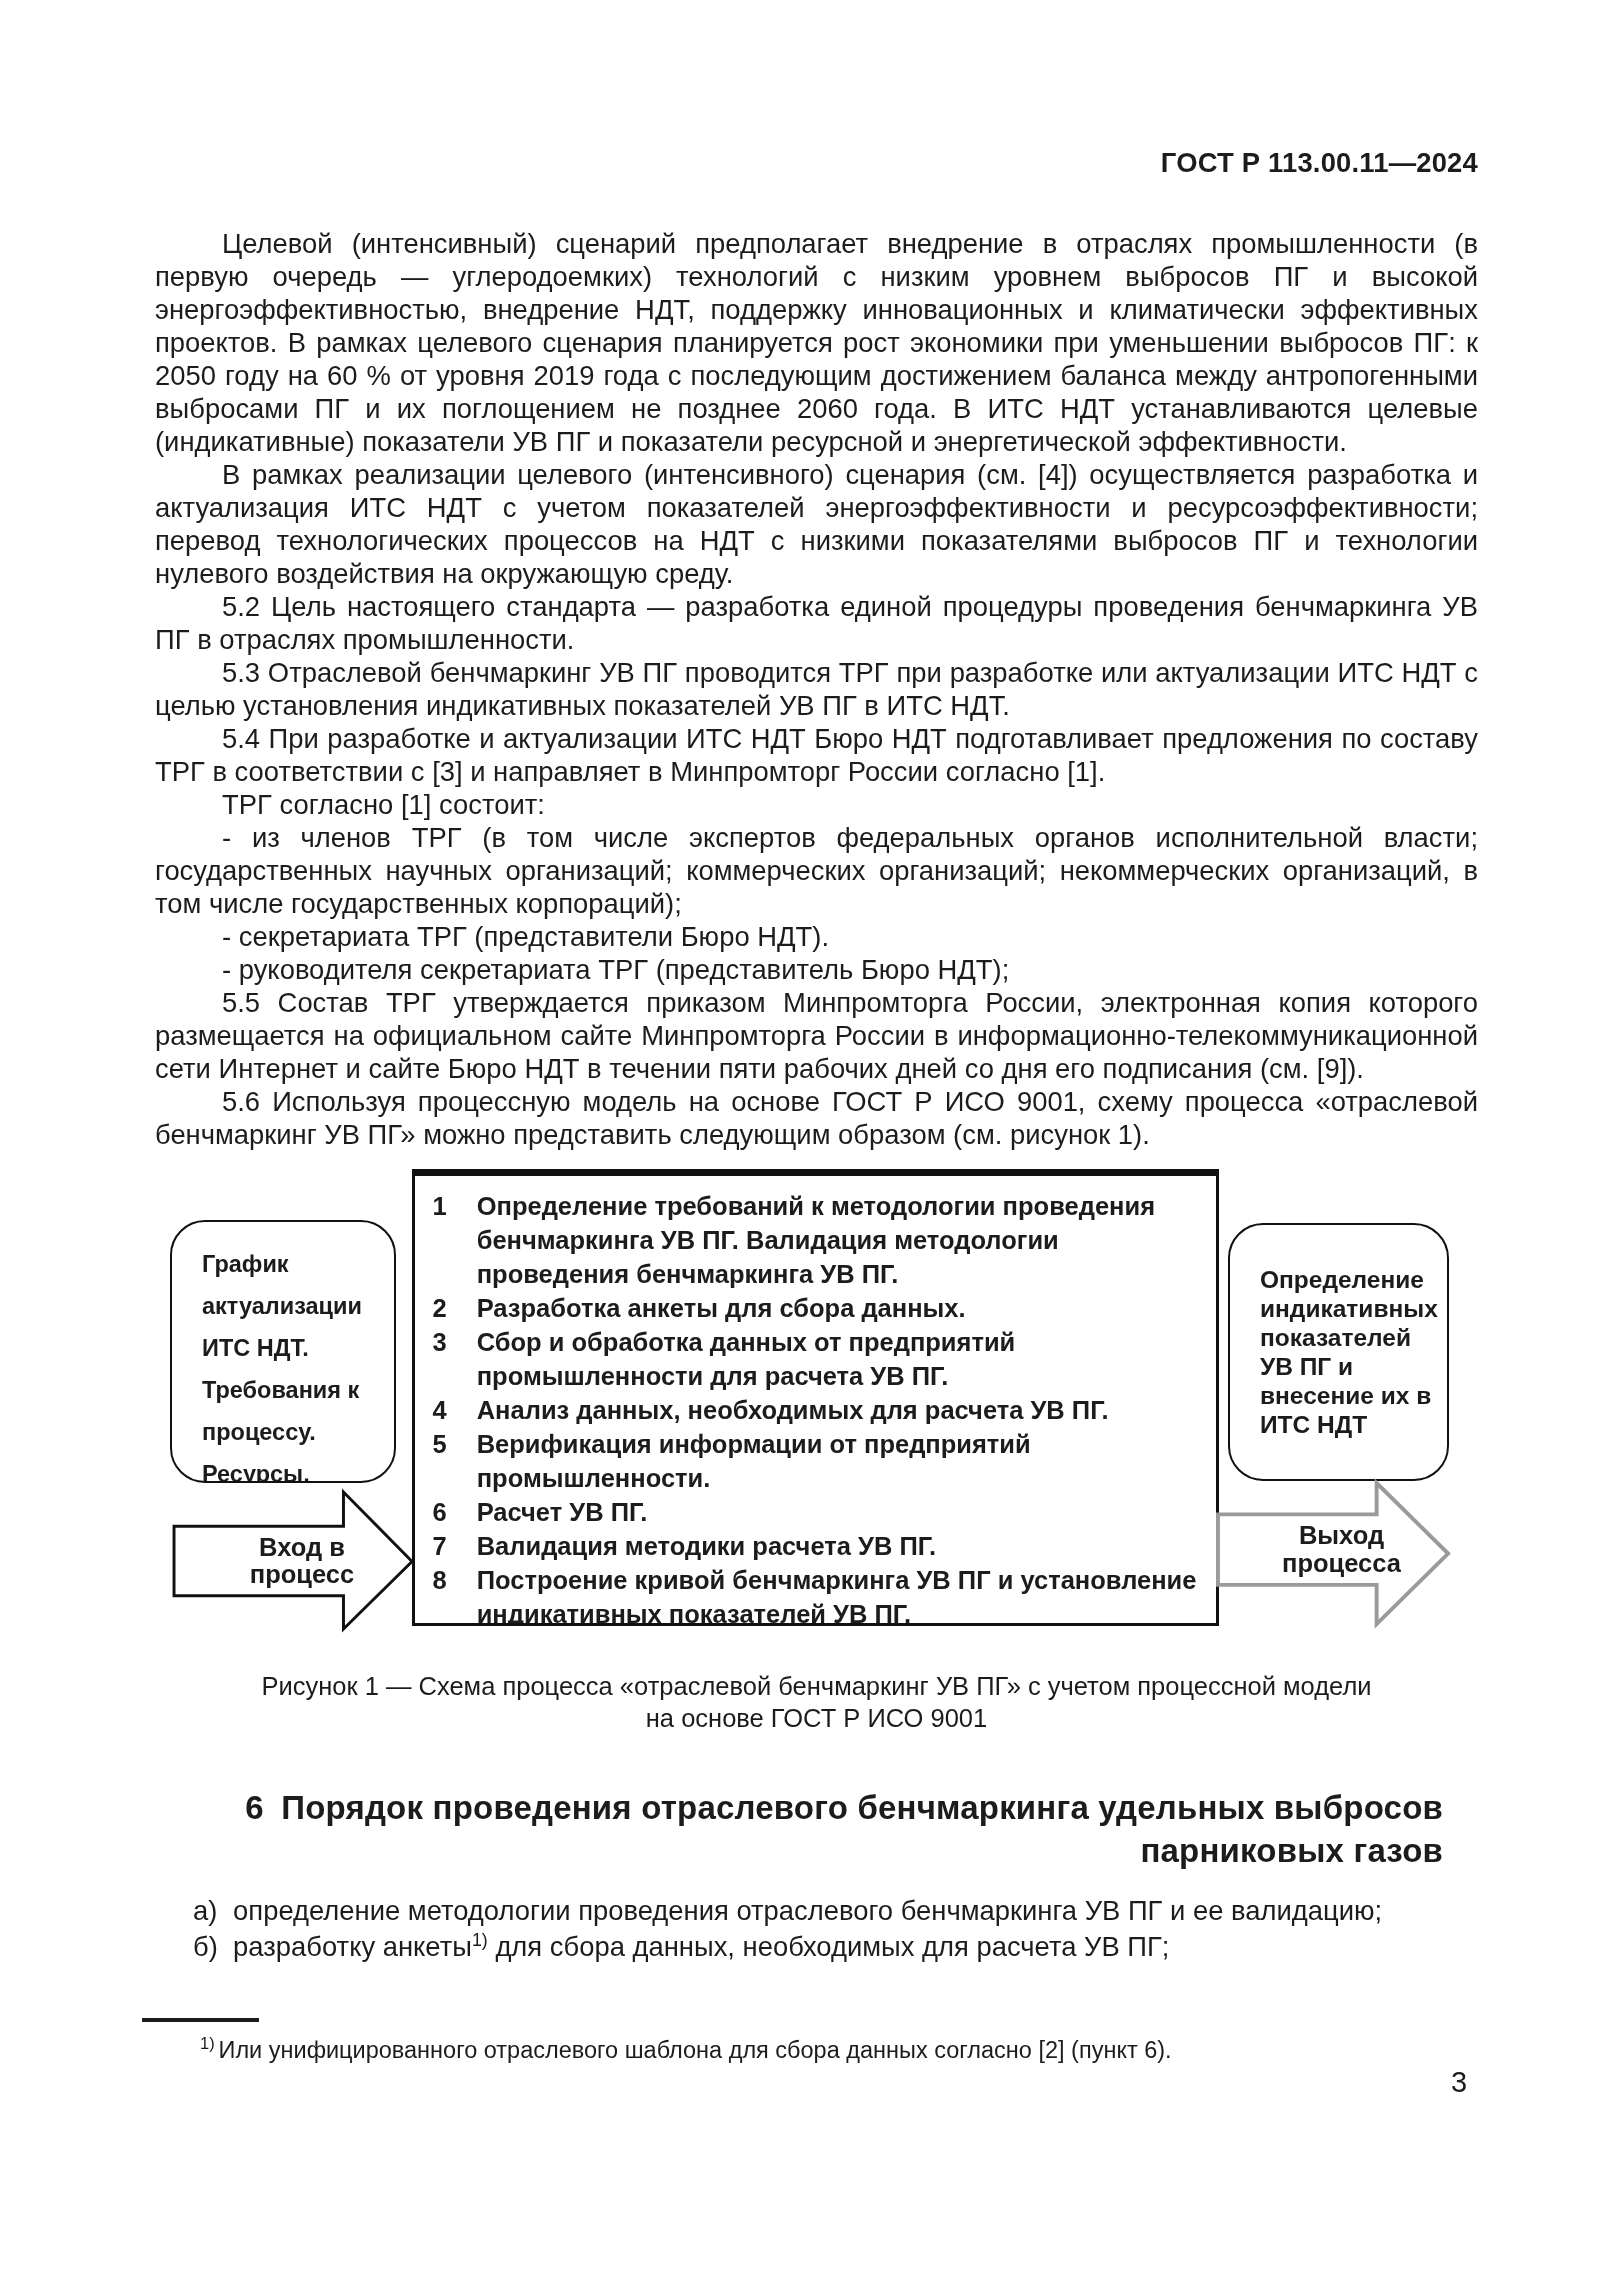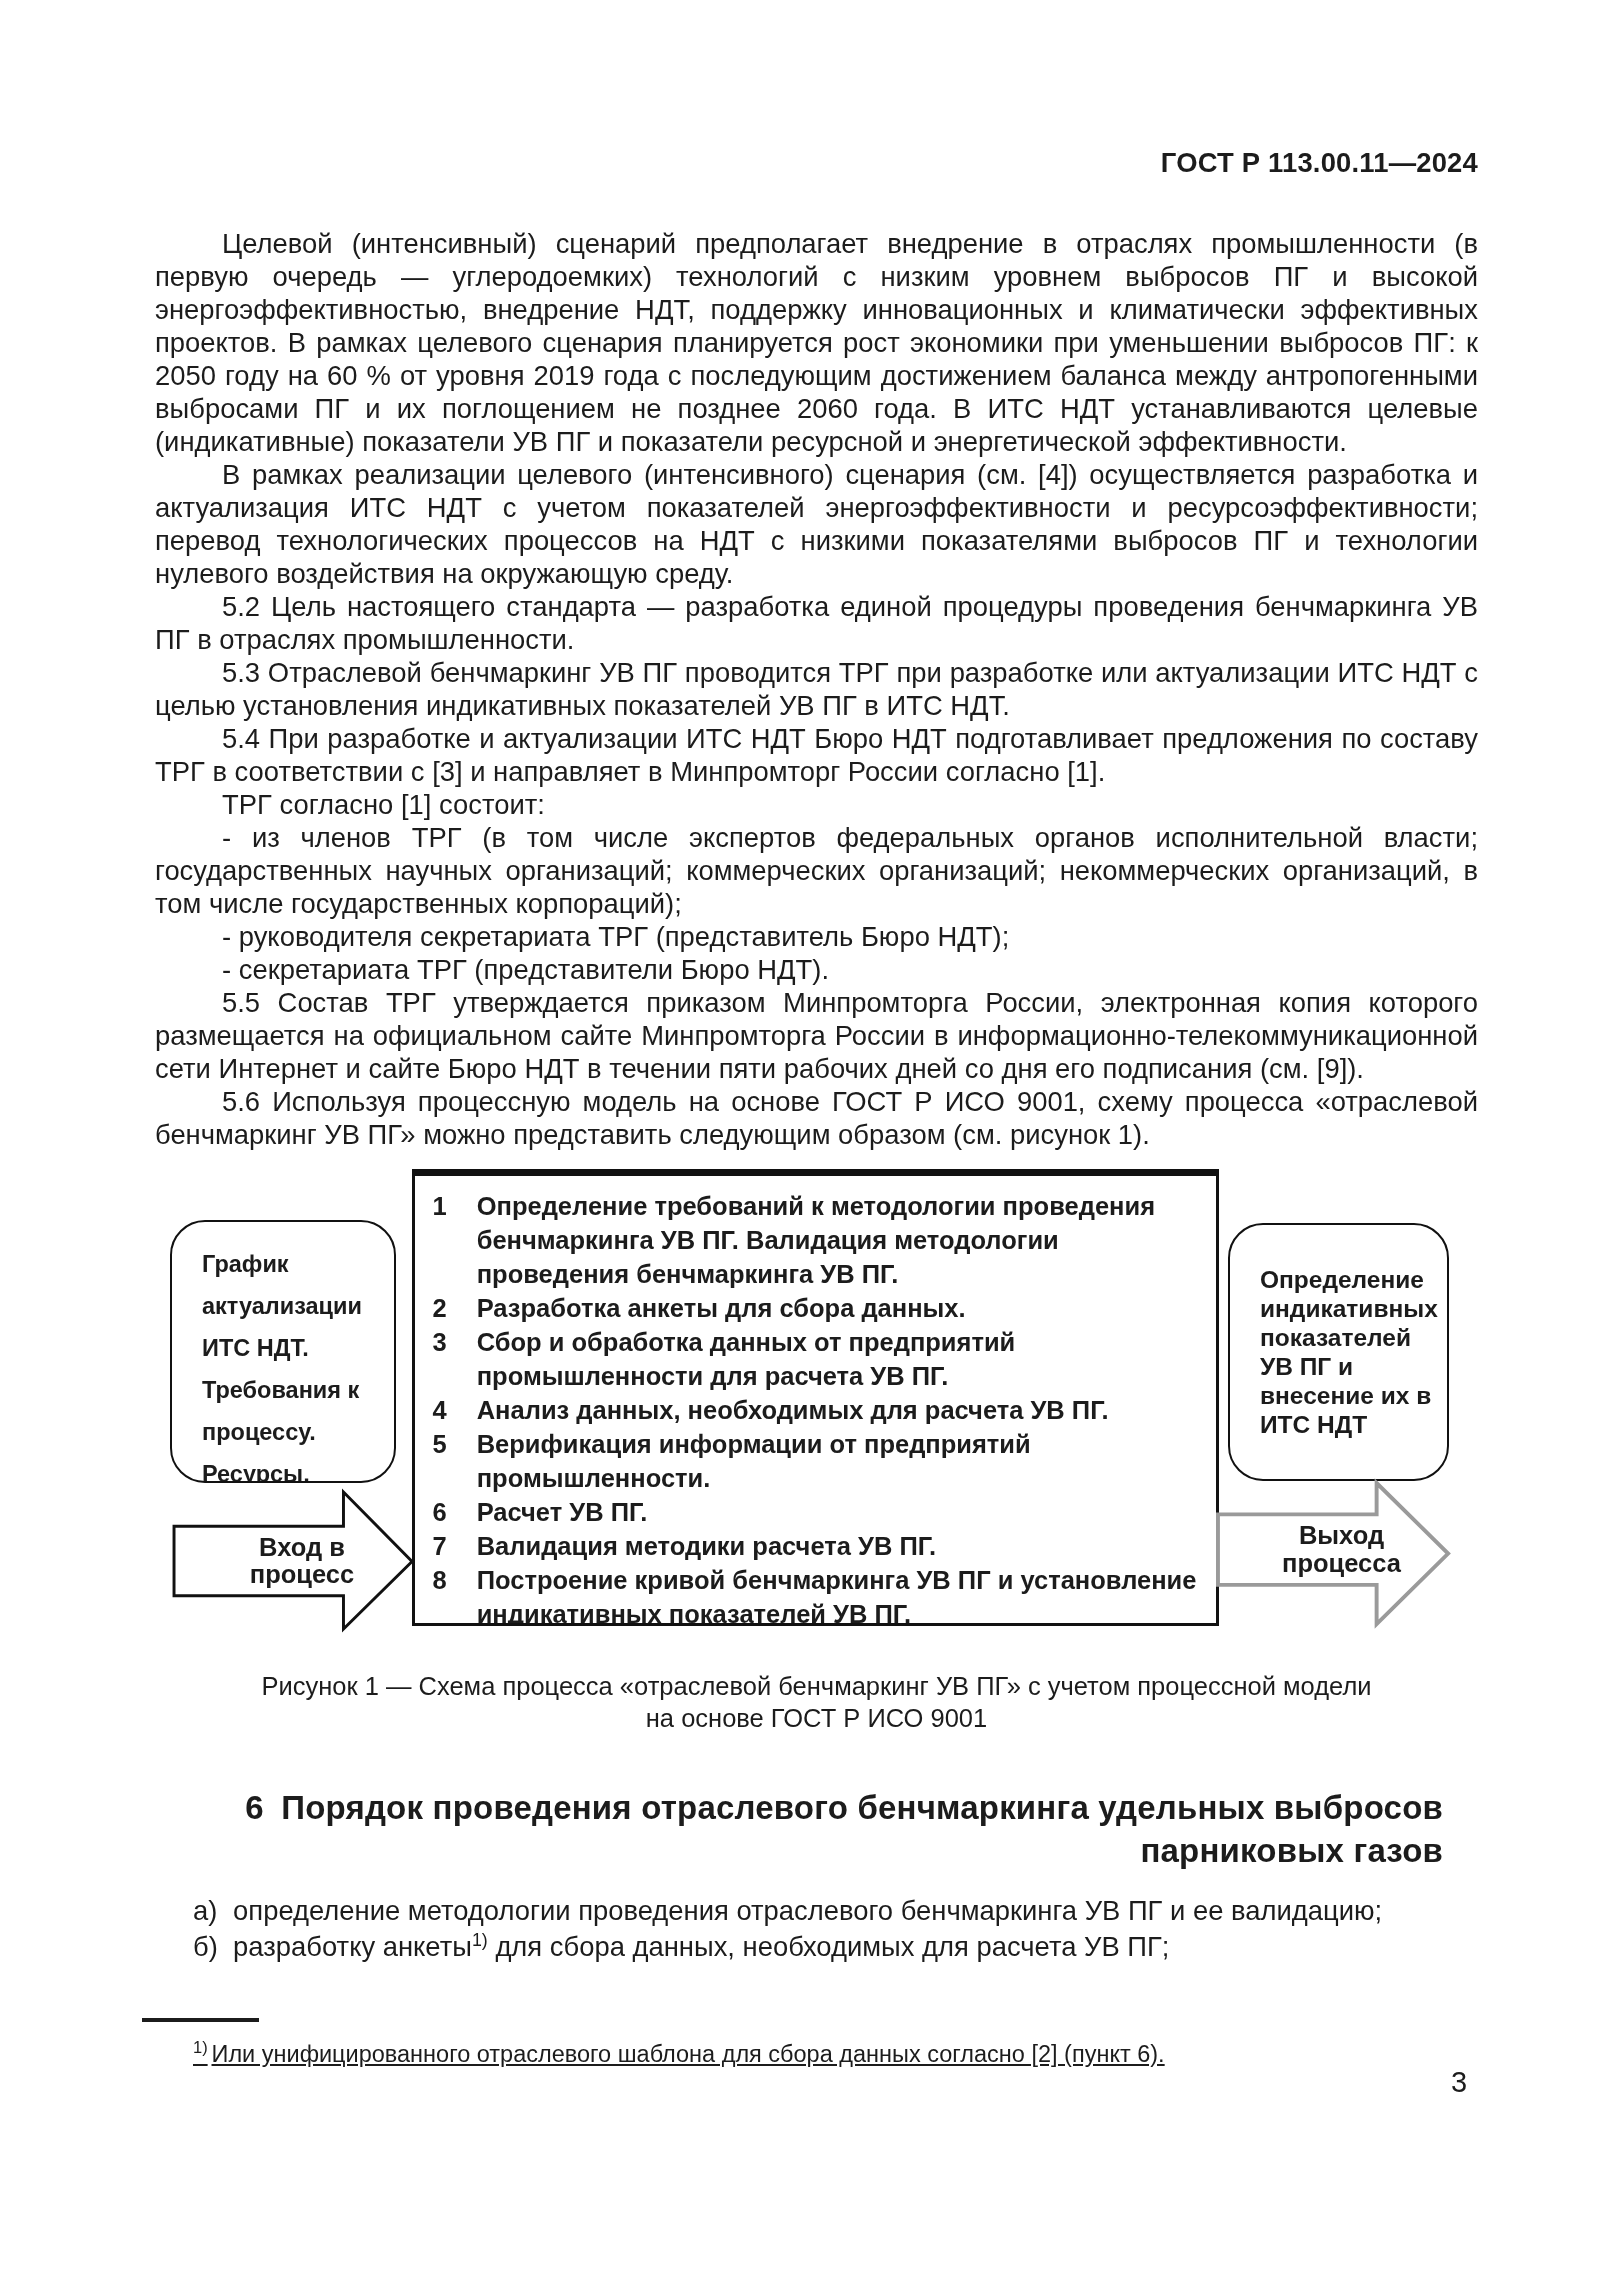--- a/index.html
+++ b/index.html
@@ -67,41 +67,41 @@
   }
   .sec6-title .sec-num{margin-right:17.6px;}
   .sec6-body{margin-top:20.6px;font-size:27.4px;line-height:36px;}
   .sec6-body .row{white-space:nowrap;}
   .sec6-body .marker{display:inline-block;min-width:27.4px;margin-right:12.7px;}
   sup.fnref{font-size:0.65em;vertical-align:super;line-height:0;}
 
   
   .footnote-rule{left:142px;top:2018px;width:117px;height:3.9px;background:#1c1c1c;}
   .footnote{
-    left:193px;top:2029px;width:1255px;font-size:23.5px;line-height:36px;text-decoration:underline;
+    left:200px;top:2029px;width:1255px;font-size:23.5px;line-height:28px;
   }
   .footnote sup{font-size:0.7em;vertical-align:super;margin-right:3.9px;}
 
   .page-number{left:1451px;top:2066px;font-size:29px;}
 </style>
 </head>
 <body>
 
 <div class="abs doc-header">ГОСТ Р 113.00.11—2024</div>
 
 <div class="abs body-text">
   <p>Целевой (интенсивный) сценарий предполагает внедрение в отраслях промышленности (в первую очередь — углеродоемких) технологий с низким уровнем выбросов ПГ и высокой энергоэффективностью, внедрение НДТ, поддержку инновационных и климатически эффективных проектов. В рамках целевого сценария планируется рост экономики при уменьшении выбросов ПГ: к 2050 году на 60 % от уровня 2019 года с последующим достижением баланса между антропогенными выбросами ПГ и их поглощением не позднее 2060 года. В ИТС НДТ устанавливаются целевые (индикативные) показатели УВ ПГ и показатели ресурсной и энергетической эффективности.</p>
   <p>В рамках реализации целевого (интенсивного) сценария (см. [4]) осуществляется разработка и актуализация ИТС НДТ с учетом показателей энергоэффективности и ресурсоэффективности; перевод технологических процессов на НДТ с низкими показателями выбросов ПГ и технологии нулевого воздействия на окружающую среду.</p>
   <p>5.2 Цель настоящего стандарта — разработка единой процедуры проведения бенчмаркинга УВ ПГ в отраслях промышленности.</p>
   <p>5.3 Отраслевой бенчмаркинг УВ ПГ проводится ТРГ при разработке или актуализации ИТС НДТ с целью установления индикативных показателей УВ ПГ в ИТС НДТ.</p>
   <p>5.4 При разработке и актуализации ИТС НДТ Бюро НДТ подготавливает предложения по составу ТРГ в соответствии с [3] и направляет в Минпромторг России согласно [1].</p>
   <p>ТРГ согласно [1] состоит:</p>
   <p>- из членов ТРГ (в том числе экспертов федеральных органов исполнительной власти; государственных научных организаций; коммерческих организаций; некоммерческих организаций, в том числе государственных корпораций);</p>
+  <p>- секретариата ТРГ (представители Бюро НДТ).</p>
   <p>- руководителя секретариата ТРГ (представитель Бюро НДТ);</p>
-  <p>- секретариата ТРГ (представители Бюро НДТ).</p>
   <p>5.5 Состав ТРГ утверждается приказом Минпромторга России, электронная копия которого размещается на официальном сайте Минпромторга России в информационно-телекоммуникационной сети Интернет и сайте Бюро НДТ в течении пяти рабочих дней со дня его подписания (см. [9]).</p>
   <p>5.6 Используя процессную модель на основе ГОСТ Р ИСО 9001, схему процесса «отраслевой бенчмаркинг УВ ПГ» можно представить следующим образом (см. рисунок 1).</p>
 </div>
 
 <div class="abs round-box fig-left-box">
   <span>График актуализации ИТС НДТ. Требования к процессу. Ресурсы, необходимые для процесса.</span>
 </div>
 
 <svg class="abs arrow-svg" style="left:172px;top:1490px;" width="245" height="143" viewBox="0 0 250 146" aria-hidden="true">
   <polygon points="2,37 175,37 175,2 245,73 175,142 175,108 2,108" fill="#ffffff" stroke="#111111" stroke-width="3" stroke-linejoin="miter"></polygon>

